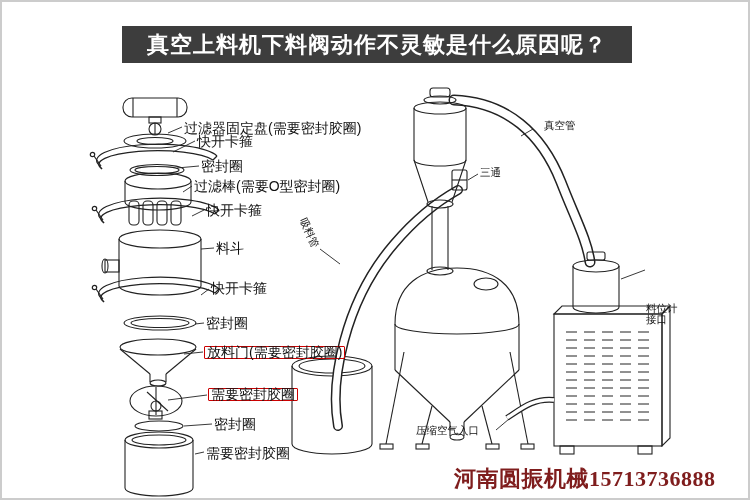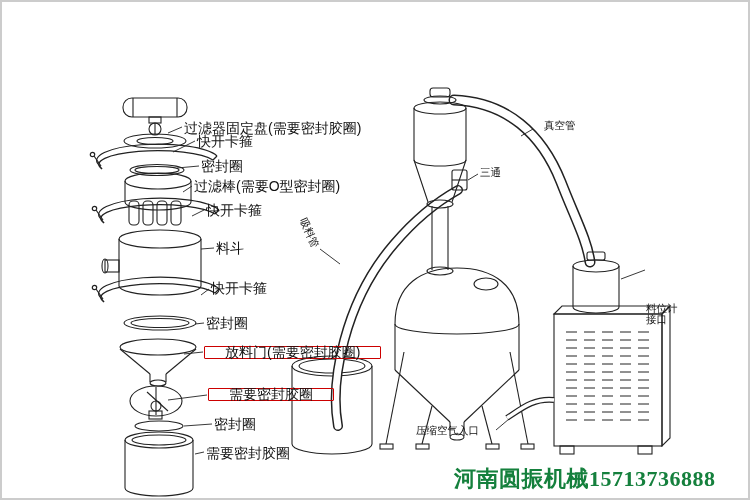--- a/index.html
+++ b/index.html
@@ -11,27 +11,27 @@
   #banner{
     position:absolute;left:120px;top:24px;width:510px;height:37px;
     background:#3d3d3d;color:#ffffff;font-size:22px;font-weight:bold;
     letter-spacing:1px;text-align:center;line-height:37px;white-space:nowrap;
   }
   svg{position:absolute;left:0;top:0;}
   .lbl{
     position:absolute;font-size:14px;line-height:11px;color:#111;white-space:nowrap;
   }
   .lbl.big{font-size:10.5px;}
-  .lbl.hl{border:1.5px solid #cc0000;padding:0 20px;border-radius:1px;}
+  .lbl.hl{border:1.5px solid #cc0000;padding:0 2px;border-radius:1px;}
   .lbl.wrap{white-space:normal;width:36px;margin-top:45px;}
   .lbl.rot{transform:rotate(66deg);transform-origin:0 50%;}
   #footer{
     position:absolute;left:452px;top:462px;width:280px;
     font-family:"Liberation Serif",serif;font-weight:bold;font-size:22px;
-    color:#15803d;letter-spacing:0.5px;white-space:nowrap;
+    color:#7f1d1d;letter-spacing:0.5px;white-space:nowrap;
   }
 </style>
 </head>
 <body>
 
 <div id="screen">
 
   <svg width="750" height="500" viewBox="0 0 750 500">
     <defs>
       <g id="clamp" fill="none" stroke="#222" stroke-width="1.2">
@@ -199,20 +199,21 @@
       <line x1="182" y1="424" x2="210" y2="422"></line>
       <line x1="193" y1="452" x2="202" y2="450"></line>
       <line x1="531" y1="127" x2="519" y2="134"></line>
       <line x1="476" y1="172" x2="466" y2="178"></line>
       <line x1="318" y1="247" x2="338" y2="262"></line>
       <line x1="643" y1="268" x2="619" y2="277"></line>
       <line x1="494" y1="428" x2="507" y2="417"></line>
     </g>
   </svg>
 
+  <div id="banner">真空上料机下料阀动作不灵敏是什么原因呢？</div>
 
   <div class="lbl" style="left:182px;top:121px">过滤器固定盘(需要密封胶圈)</div>
   <div class="lbl" style="left:195px;top:134px">快开卡箍</div>
   <div class="lbl" style="left:199px;top:159px">密封圈</div>
   <div class="lbl" style="left:192px;top:179px">过滤棒(需要O型密封圈)</div>
   <div class="lbl" style="left:204px;top:203px">快开卡箍</div>
   <div class="lbl" style="left:214px;top:241px">料斗</div>
   <div class="lbl" style="left:209px;top:281px">快开卡箍</div>
   <div class="lbl" style="left:204px;top:316px">密封圈</div>
   <div class="lbl hl" style="left:202px;top:344px">放料门(需要密封胶圈)</div>

